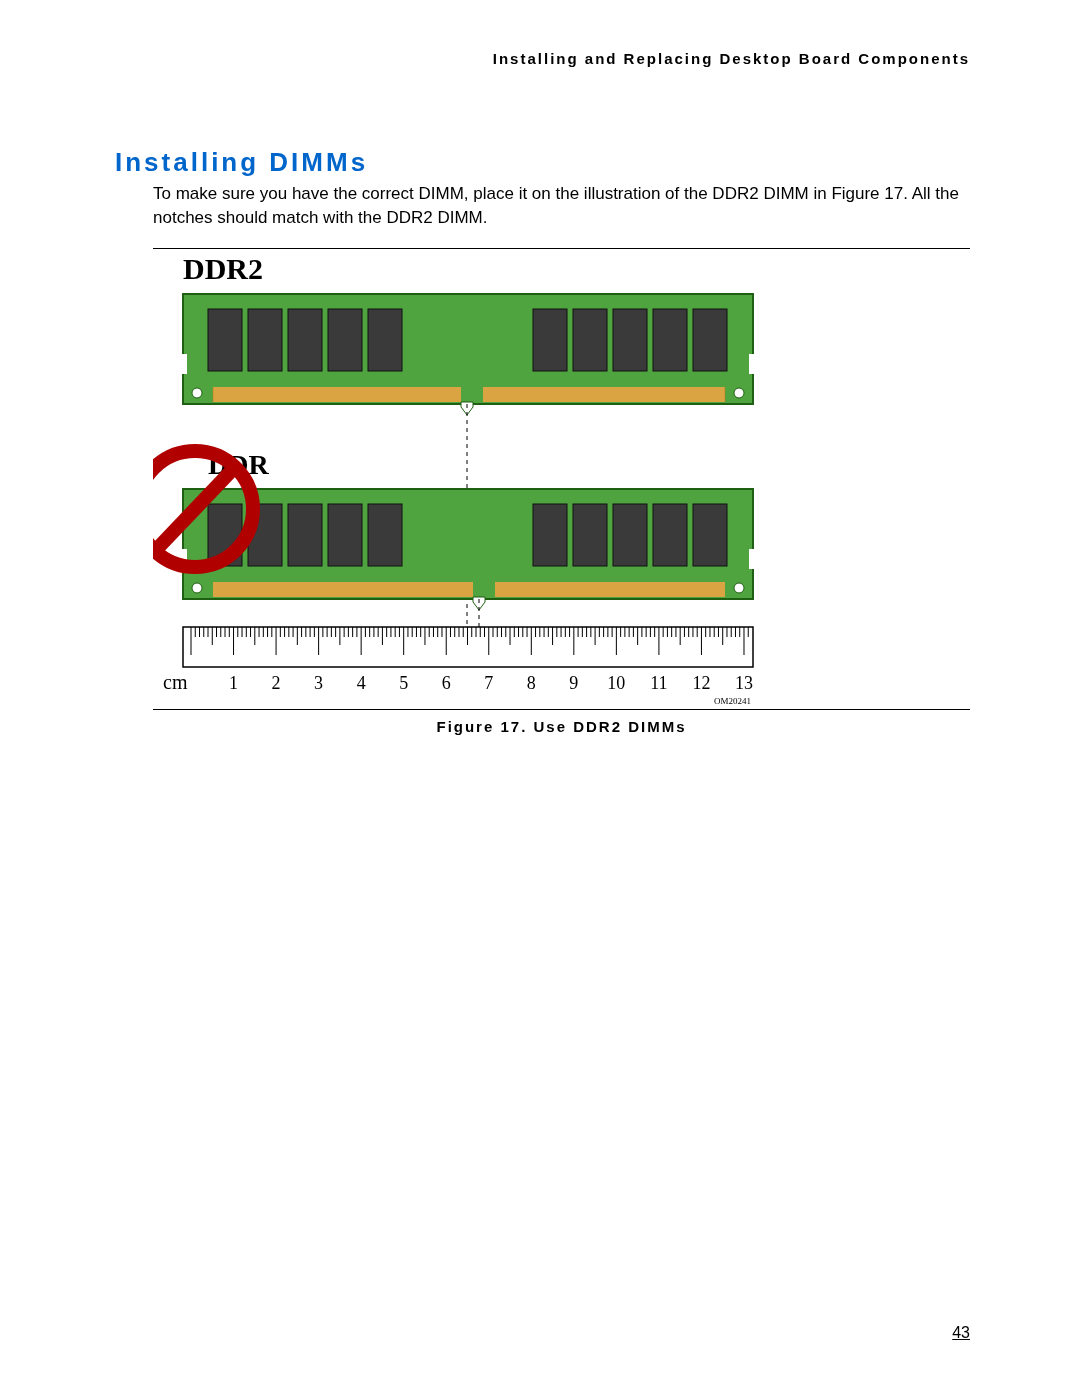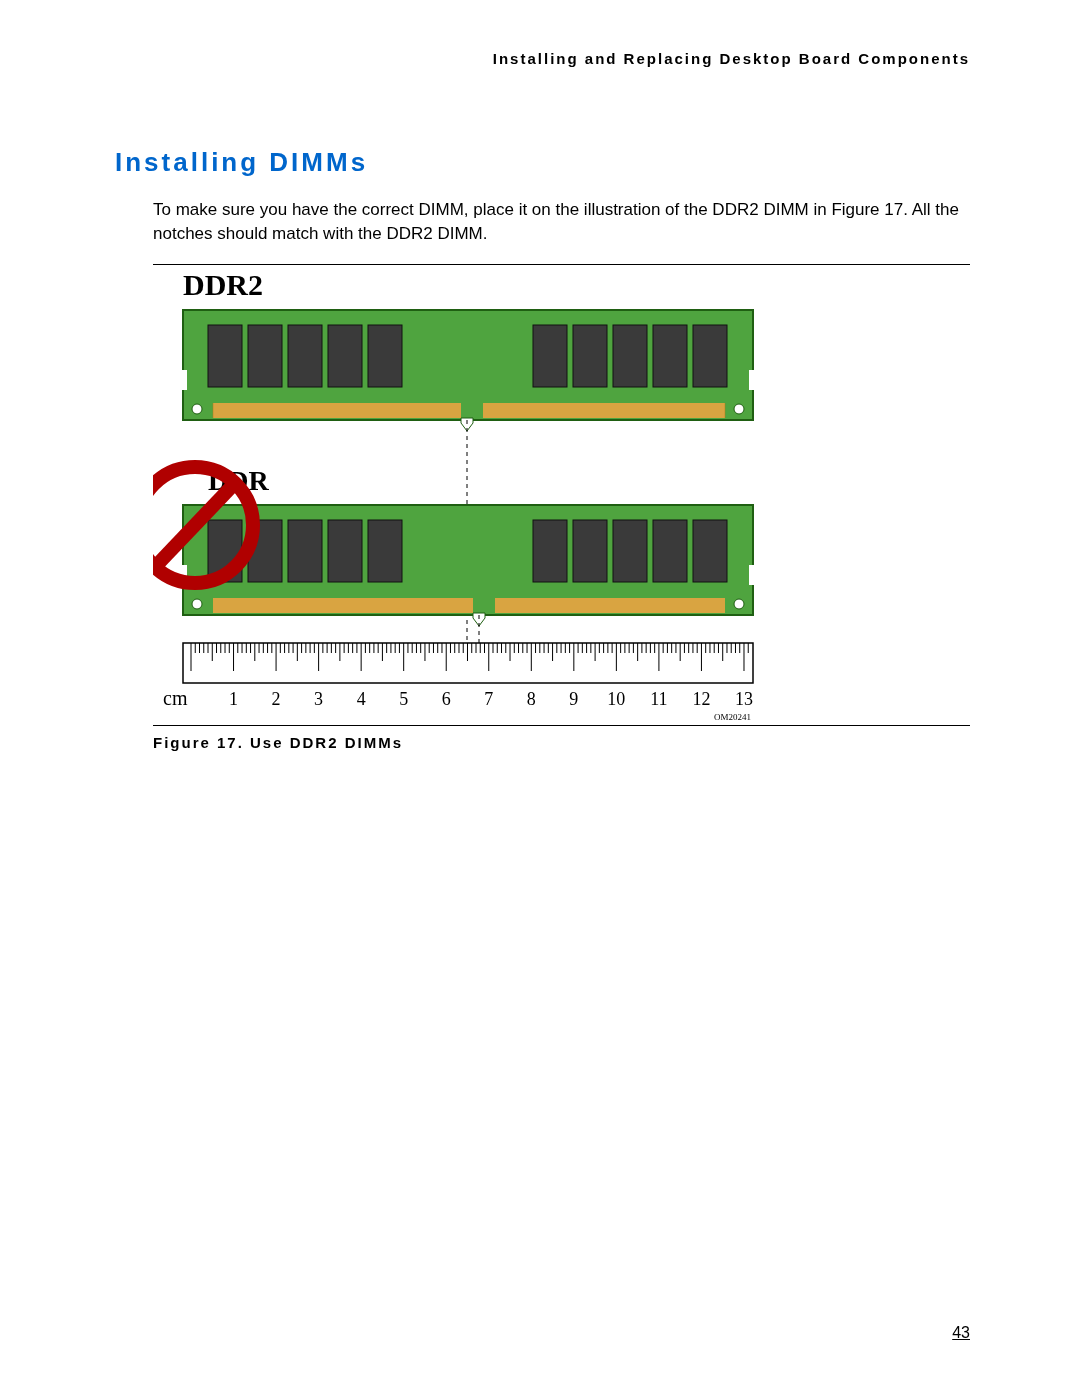--- a/index.html
+++ b/index.html
@@ -21,35 +21,36 @@
     font-size: 15px;
     letter-spacing: 2px;
     font-weight: bold;
     margin-bottom: 80px;
   }
   .section-title {
     color: #0066cc;
     font-size: 26px;
     letter-spacing: 3px;
     font-weight: bold;
-    margin-bottom: 20px;
+    margin-bottom: 4px;
   }
   .body-text {
     font-size: 17px;
     line-height: 1.4;
     margin: 0 0 18px 38px;
   }
   .figure-block {
     border-top: 1px solid #000;
     border-bottom: 1px solid #000;
     padding: 0;
     margin: 0 0 8px 38px;
     text-align: center;
   }
   .figure-caption {
+    text-align: center;
     font-size: 15px;
     letter-spacing: 2px;
     font-weight: bold;
     margin-left: 38px;
   }
   .page-num {
     position: absolute;
     bottom: 55px;
     right: 110px;
     font-size: 16px;

